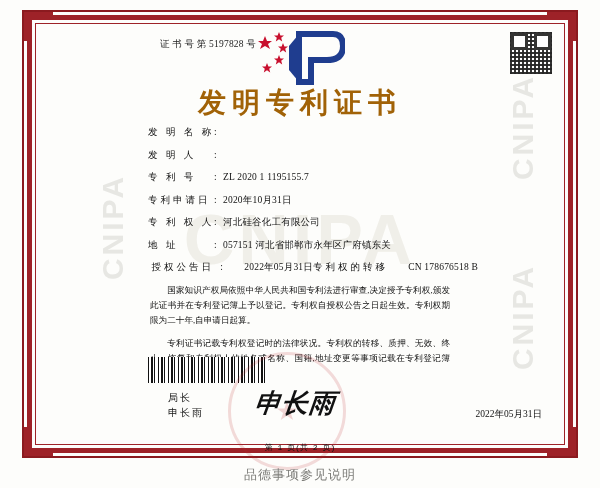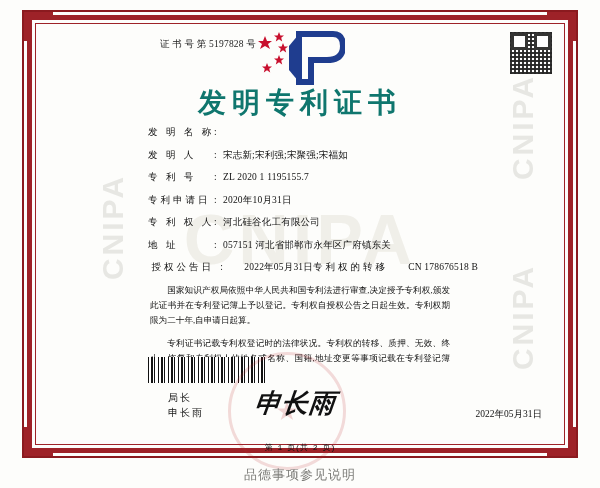--- a/index.html
+++ b/index.html
@@ -129,21 +129,21 @@
   
   .doc-title {
     position: absolute;
     left: 0;
     right: 0;
     top: 84px;
     text-align: center;
     font-size: 28px;
     font-weight: bold;
     letter-spacing: 6px;
-    color: #0f766e;
+    color: #a16207;
     font-family: "DejaVu Sans", sans-serif;
   }
 
   
   .fields {
     position: absolute;
     left: 148px;
     top: 126px;
     width: 330px;
     font-size: 9.5px;
@@ -319,21 +319,20 @@
   <div class="fields">
 
     <div class="frow">
       <span class="flabel">发 明 名 称</span>
       <span class="fcolon">:</span>
     </div>
 
     <div class="frow">
       <span class="flabel">发 明 人</span>
       <span class="fcolon">:</span>
-      <span class="fvalue">宋志新;宋利强;宋聚强;宋福如</span>
     </div>
 
     <div class="frow">
       <span class="flabel">专 利 号</span>
       <span class="fcolon">:</span>
       <span class="fvalue">ZL 2020 1 1195155.7</span>
     </div>
 
     <div class="frow">
       <span class="flabel">专利申请日</span>

